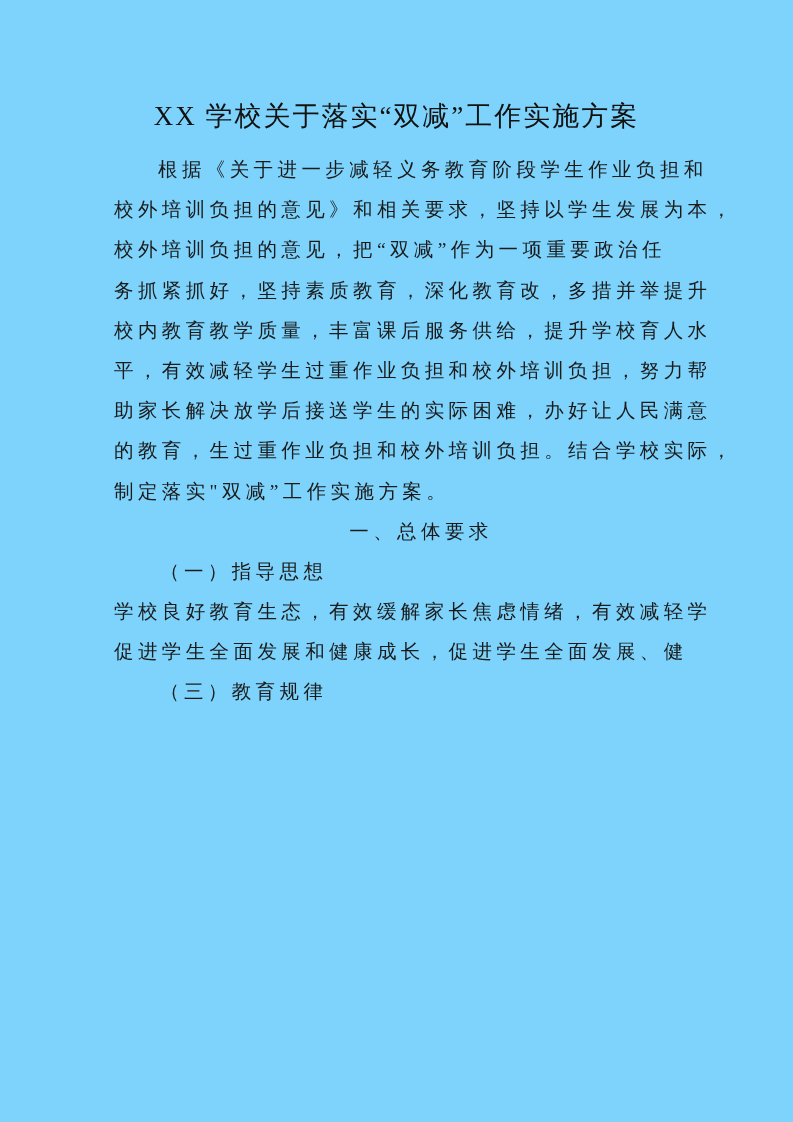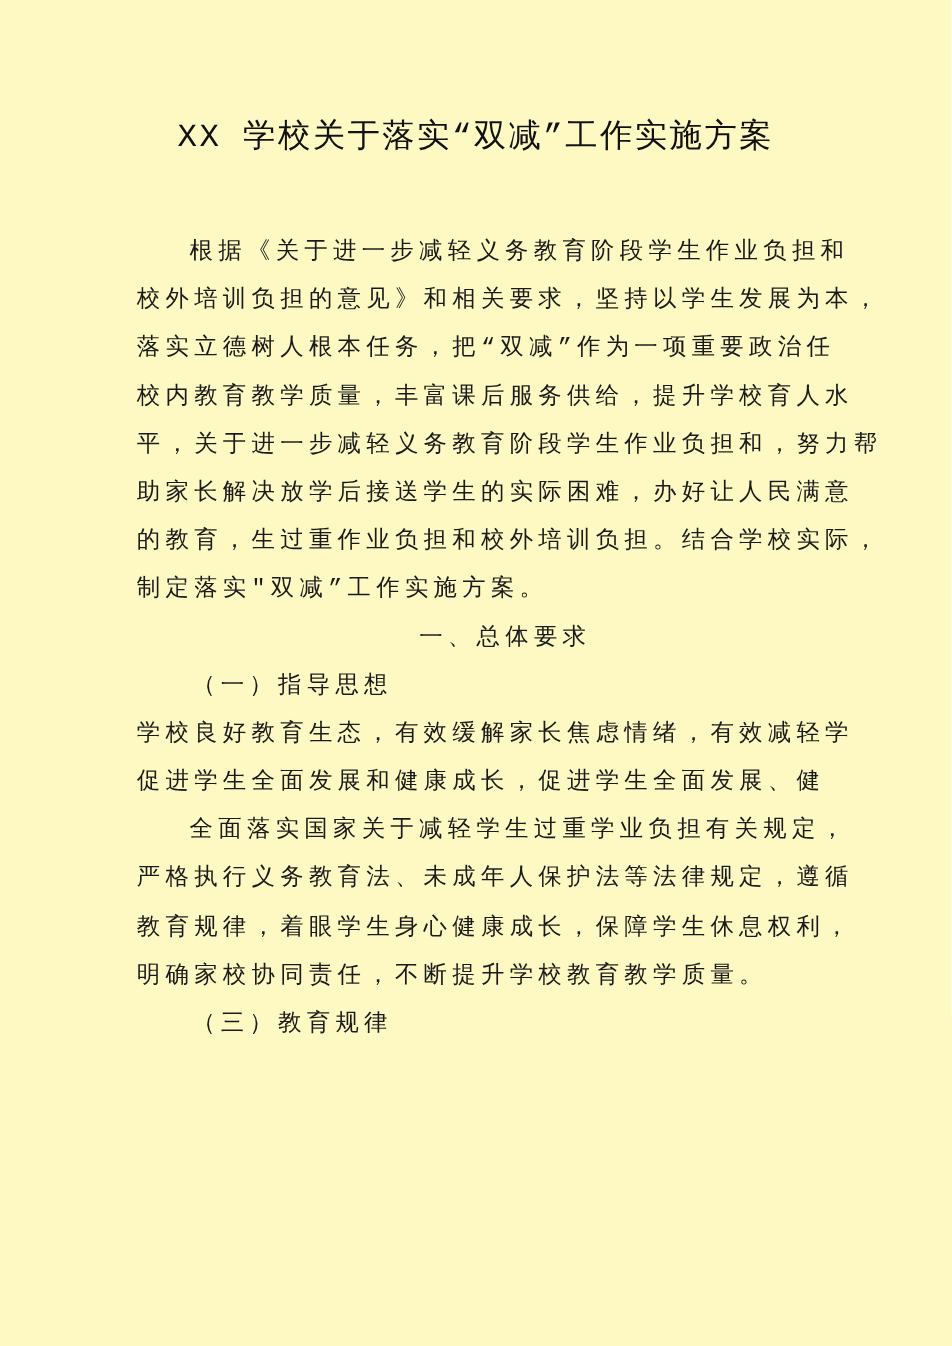--- a/index.html
+++ b/index.html
@@ -1,66 +1,61 @@
 <!DOCTYPE html>
 <html><head>
   <meta charset="utf-8">
   <style>
     html, body { margin: 0; padding: 0; background: #ffffff; }
     body { width: 793px; height: 1122px; position: relative; overflow: hidden; }
     .page {
       position: absolute; left: 0; top: 0; width: 793px; height: 1122px;
-      background: #fef9c3; color: #1a1a1a;
-      font-family: Liberation Mono, monospace;
+      background: #7dd3fc; color: #1a1a1a;
+      font-family: Liberation Serif, serif;
     }
     .title {
       position: absolute; left: 0; top: 96px; width: 793px;
       text-align: center; font-size: 27px; letter-spacing: 2px;
       color: #111; line-height: 40px; white-space: nowrap;
     }
     .body {
-      position: absolute; left: 114px; top: 150px; width: 570px; margin-top: 40px;
+      position: absolute; left: 114px; top: 150px; width: 570px;
     }
     .line {
       height: 40.2px; line-height: 40.2px; font-size: 19.5px;
       white-space: nowrap; letter-spacing: 4.4px; color: #1a1a1a;
     }
     .indent { padding-left: 44px; }
     .heading { padding-left: 44px; text-align: center; }
     .sub { padding-left: 46px; }
   </style>
 </head>
 <body>
 
 <div class="page">
   <div class="title">XX 学校关于落实“双减”工作实施方案</div>
 
   <div class="body">
     <div>
       <div class="line indent">根据《关于进一步减轻义务教育阶段学生作业负担和</div>
       <div class="line">校外培训负担的意见》和相关要求，坚持以学生发展为本，</div>
-      <div class="line">落实立德树人根本任务，把“双减”作为一项重要政治任</div>
+      <div class="line">校外培训负担的意见，把“双减”作为一项重要政治任</div>
+      <div class="line">务抓紧抓好，坚持素质教育，深化教育改，多措并举提升</div>
       <div class="line">校内教育教学质量，丰富课后服务供给，提升学校育人水</div>
-      <div class="line">平，关于进一步减轻义务教育阶段学生作业负担和，努力帮</div>
+      <div class="line">平，有效减轻学生过重作业负担和校外培训负担，努力帮</div>
       <div class="line">助家长解决放学后接送学生的实际困难，办好让人民满意</div>
       <div class="line">的教育，生过重作业负担和校外培训负担。结合学校实际，</div>
       <div class="line">制定落实"双减”工作实施方案。</div>
     </div>
 
     <div class="line heading">一、总体要求</div>
     <div class="line sub">（一）指导思想</div>
 
     <div>
       <div class="line">学校良好教育生态，有效缓解家长焦虑情绪，有效减轻学</div>
       <div class="line">促进学生全面发展和健康成长，促进学生全面发展、健</div>
     </div>
 
 
-    <div>
-      <div class="line indent">全面落实国家关于减轻学生过重学业负担有关规定，</div>
-      <div class="line">严格执行义务教育法、未成年人保护法等法律规定，遵循</div>
-      <div class="line">教育规律，着眼学生身心健康成长，保障学生休息权利，</div>
-      <div class="line">明确家校协同责任，不断提升学校教育教学质量。</div>
-    </div>
 
     <div class="line sub">（三）教育规律</div>
   </div>
 </div>
 
 </body></html>

